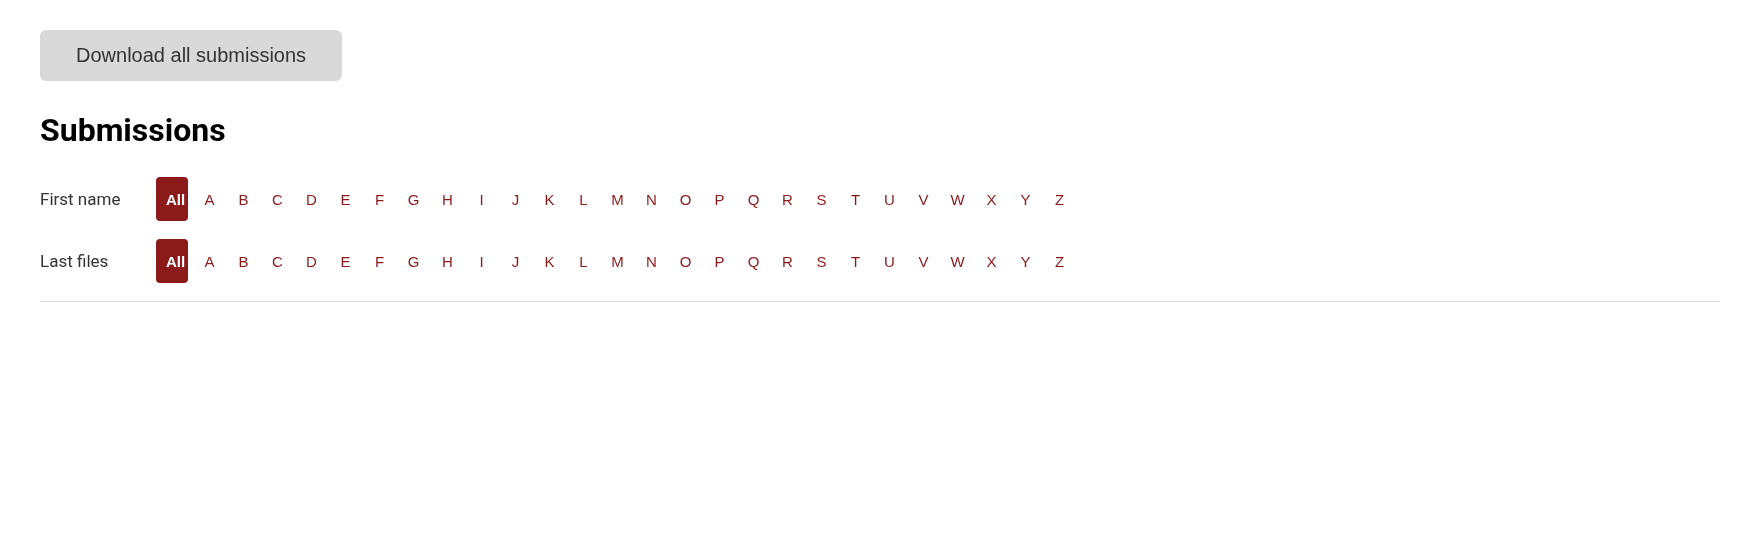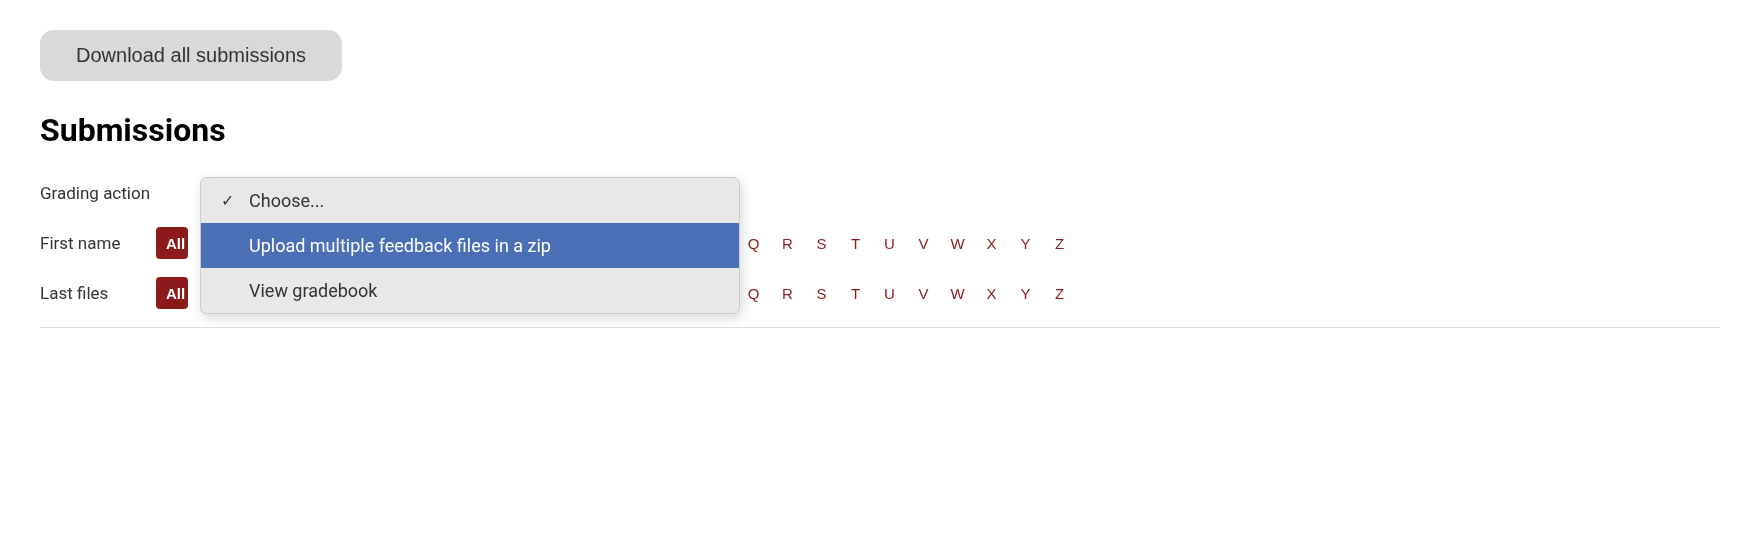--- a/index.html
+++ b/index.html
@@ -35,21 +35,21 @@
       border-radius: 6px;
       padding: 12px 28px;
       font-size: 18px;
       cursor: pointer;
       color: #333;
     }
 
     .btn-download {
       background: #d9d9d9;
       border: none;
-      border-radius: 14px;
+      border-radius: 6px;
       padding: 14px 36px;
       font-size: 20px;
       cursor: pointer;
       color: #333;
     }
 
     .page-title {
       font-size: 32px;
       font-weight: 700;
       color: #000;
@@ -122,21 +122,21 @@
       font-size: 17px;
       color: #333;
       min-width: 100px;
     }
 
     .letter-btn {
       display: inline-flex;
       align-items: center;
       justify-content: center;
       width: 32px;
-      height: 32px;
+      height: 44px;
       border: none;
       border-radius: 4px;
       background: transparent;
       color: #8b1a1a;
       font-size: 15px;
       cursor: pointer;
       font-weight: 500;
       padding-left: 7px;
     }
 
@@ -156,39 +156,20 @@
 <body>
 
 <div class="page-wrapper">
 
   <div class="top-bar">
     <button class="btn-download">Download all submissions</button>
   </div>
 
   <h1 class="page-title">Submissions</h1>
 
-  <div class="grading-action-row">
-    <span class="row-label">Grading action</span>
-    <div class="dropdown-container">
-      <div class="dropdown-menu">
-        <div class="dropdown-item selected">
-          <span class="checkmark">✓</span>
-          <span>Choose...</span>
-        </div>
-        <div class="dropdown-item highlighted">
-          <span class="checkmark"></span>
-          <span>Upload multiple feedback files in a zip</span>
-        </div>
-        <div class="dropdown-item">
-          <span class="checkmark"></span>
-          <span>View gradebook</span>
-        </div>
-      </div>
-    </div>
-  </div>
 
   <div class="name-filter-row">
     <span class="filter-label">First name</span>
     <div style="display:flex; flex-wrap:wrap; gap:2px; align-items:center;">
     <button class="letter-btn active">All</button>
         <button class="letter-btn">A</button>
         <button class="letter-btn">B</button>
         <button class="letter-btn">C</button>
         <button class="letter-btn">D</button>
         <button class="letter-btn">E</button>

